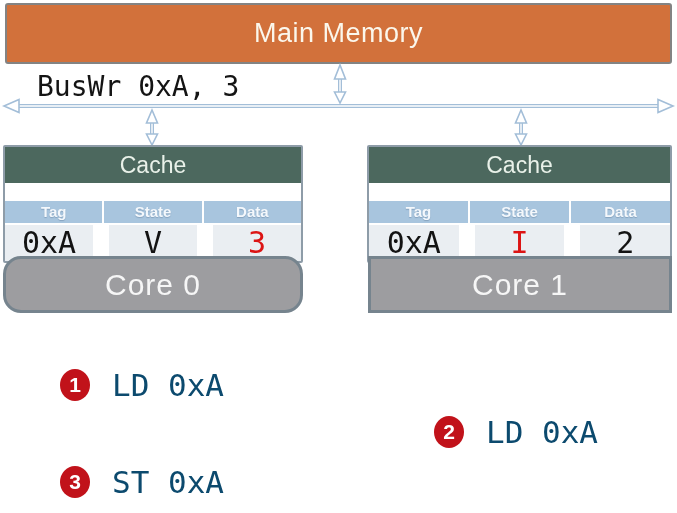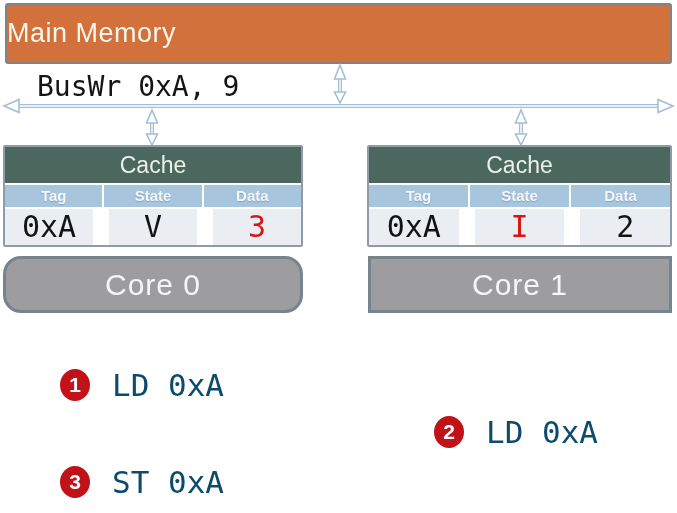--- a/index.html
+++ b/index.html
@@ -13,21 +13,21 @@
   }
 
   
   .memory {
     position: absolute;
     left: 5px; top: 3px;
     width: 663px; height: 57px;
     background: #D2713B;
     border: 2px solid #838383;
     border-radius: 3px;
-    display: flex; align-items: center; 
+    display: flex; align-items: center; justify-content: center;
     color: #FBF7EC;
     font-size: 27px;
     letter-spacing: 0.5px;
   }
 
   
   .bus-label {
     position: absolute;
     left: 37px; top: 70px;
     font-family: "DejaVu Sans Mono", monospace;
@@ -53,21 +53,21 @@
     background: #ffffff;
   }
   .cache.c0 { left: 3px;   width: 296px; }
   .cache.c1 { left: 367px; width: 301px; }
   .cache-title {
     height: 36px;
     background: #4C685E;
     color: #E9F1E9;
     font-size: 23px;
     display: flex; align-items: center; justify-content: center;
-    margin-bottom: 2px;
+    margin-bottom: 18px;
   }
   .cache-cols {
     display: grid;
     grid-template-columns: 1fr 1fr 1fr;
     gap: 2px;
     margin-bottom: 2px;
   }
   .cache-col {
     background: #A8C5DE;
     color: #F4F8FC;
@@ -136,21 +136,21 @@
 </style>
 </head>
 <body>
 
 <div class="canvas">
 
   <div class="memory">
     <span>Main Memory</span>
   </div>
 
-  <div class="bus-label">BusWr 0xA, 9</div>
+  <div class="bus-label">BusWr 0xA, 3</div>
 
   <svg class="wires" viewBox="0 0 677 513">
 
     <g>
       <line x1="16" y1="106" x2="661" y2="106" stroke="#A3BED8" stroke-width="4"></line>
       <line x1="16" y1="106" x2="661" y2="106" stroke="#FFFFFF" stroke-width="1.4"></line>
       <polygon points="4,106 19,99.5 19,112.5" fill="#FFFFFF" stroke="#A3BED8" stroke-width="1.6"></polygon>
       <polygon points="673,106 658,99.5 658,112.5" fill="#FFFFFF" stroke="#A3BED8" stroke-width="1.6"></polygon>
     </g>
 

